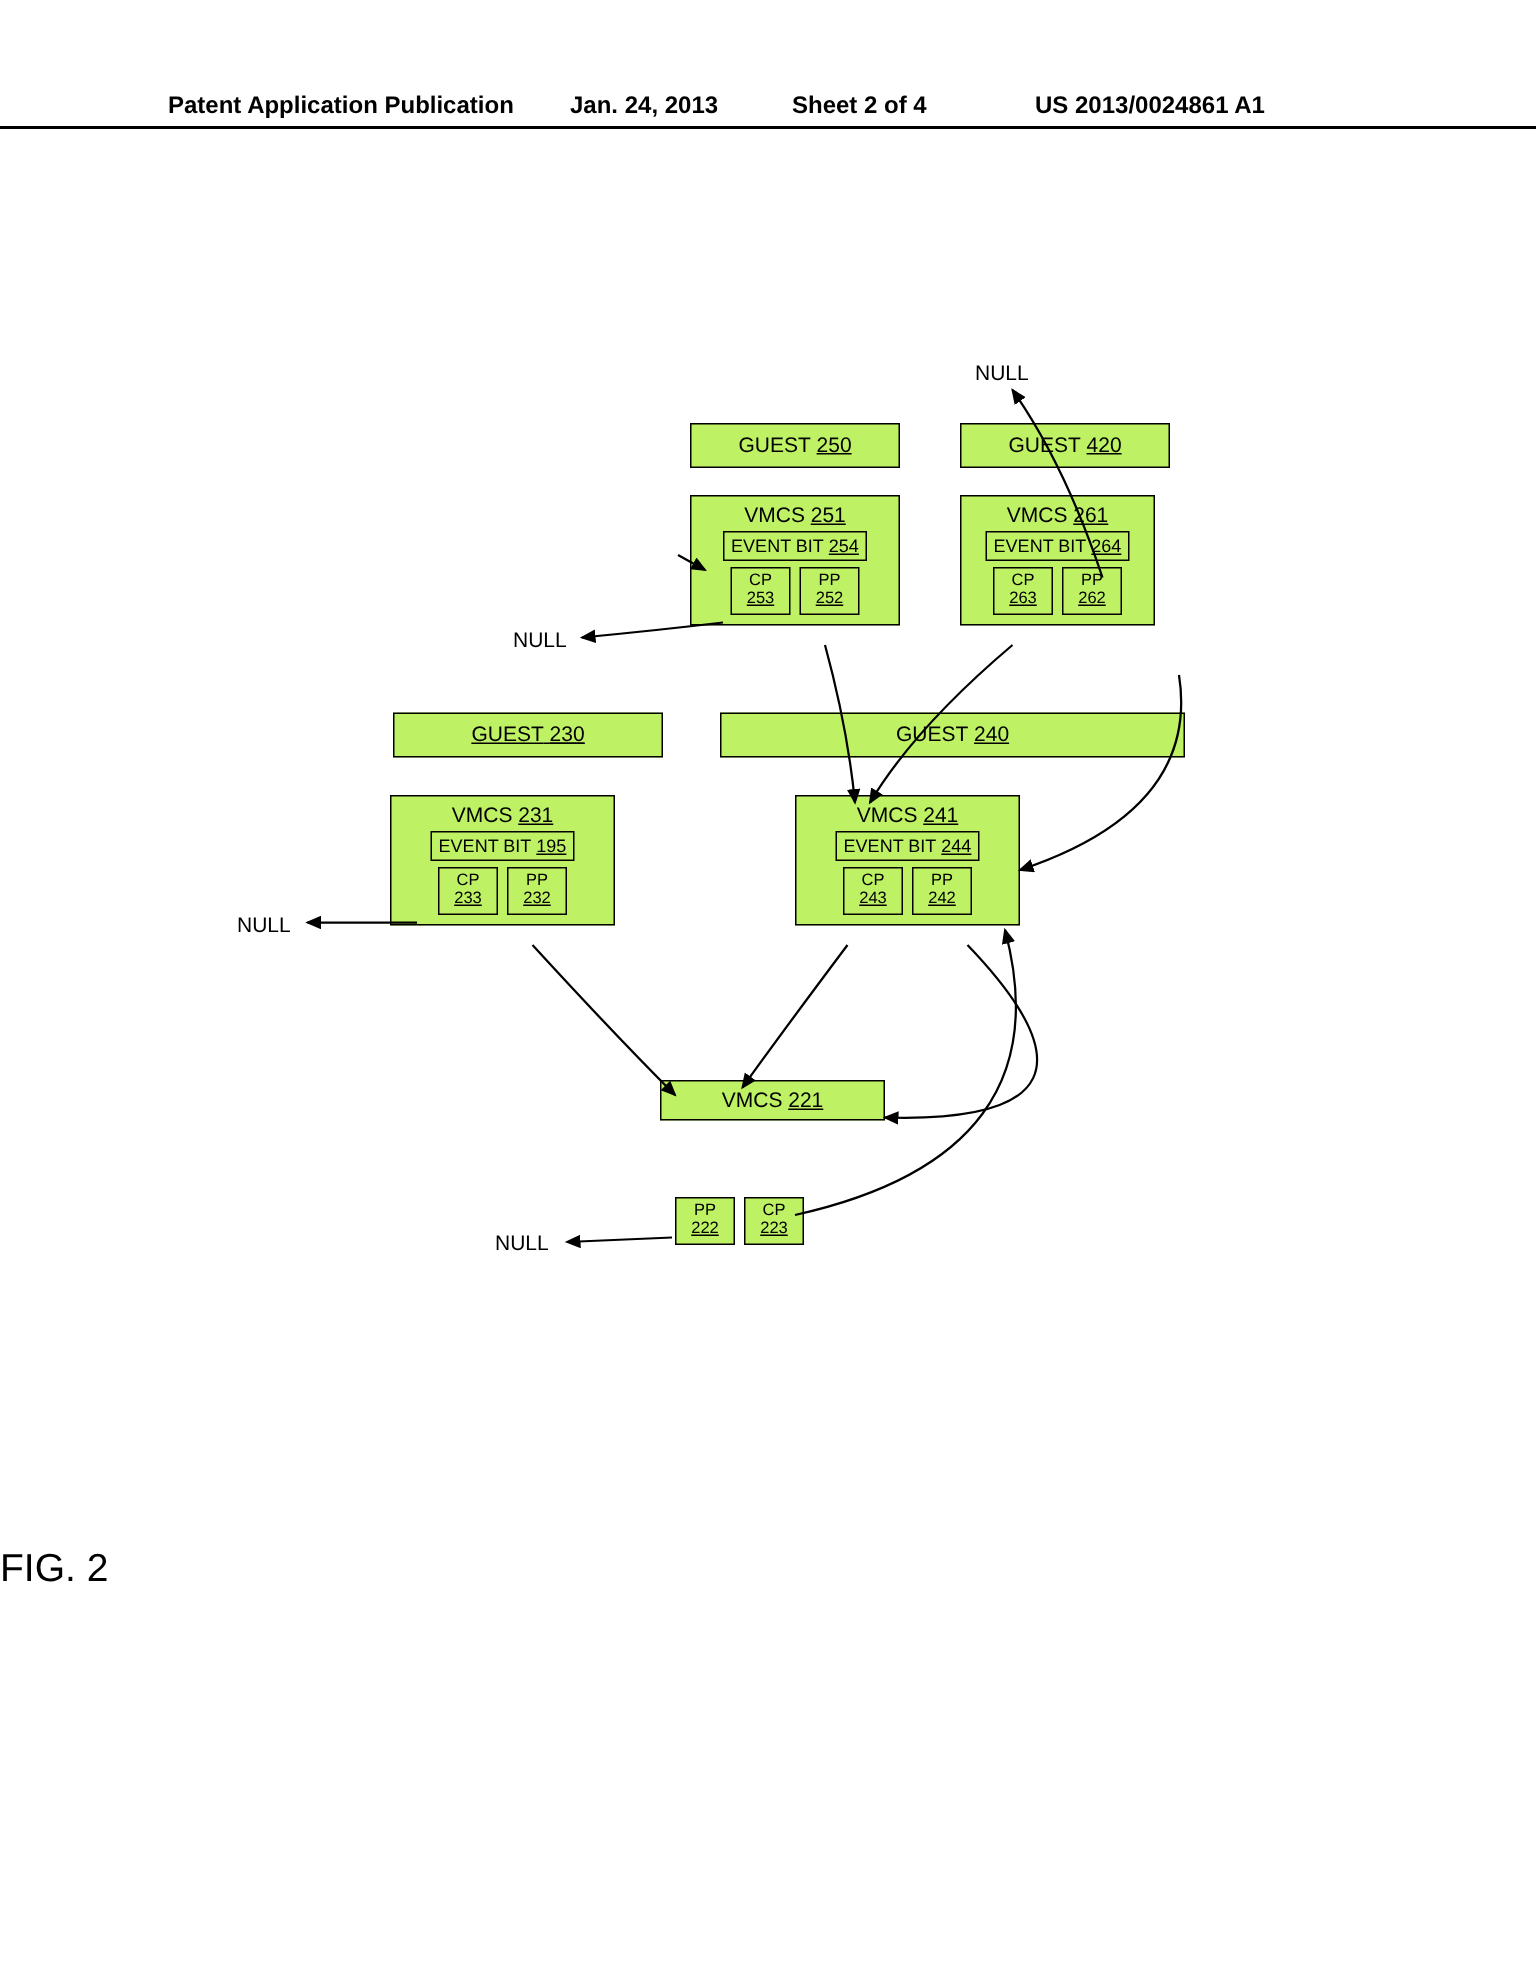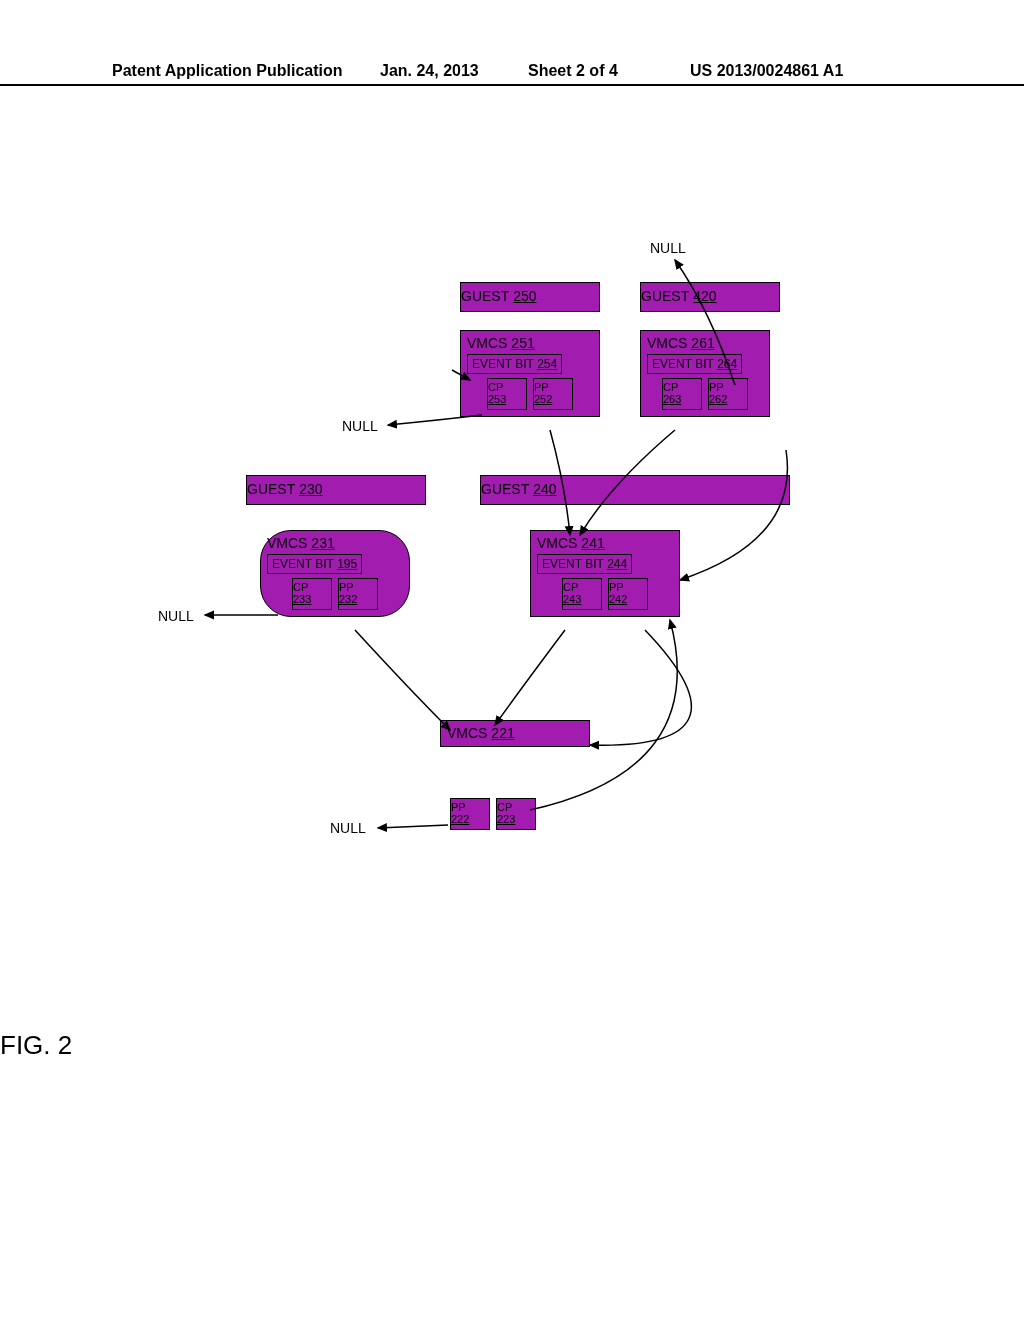--- a/index.html
+++ b/index.html
@@ -28,22 +28,22 @@
     position: absolute;
     top: 250px;
     left: 150px;
     width: 720px;
     height: 730px;
   }
 
   .box {
     position: absolute;
     border: 1.5px solid #000;
-    background: #a21caf;
-    text-align: left;
+    background: #bef264;
+    text-align: center;
     font-size: 14px;
   }
   .box .ref { text-decoration: underline; }
 
   .guest-box { height: 30px; line-height: 26px; }
 
   .vmcs-box { padding: 4px 6px 6px 6px; }
   .vmcs-title { font-size: 14px; margin-bottom: 3px; }
   .event-box { border: 1px solid #000; font-size: 12px; padding: 2px 4px; display: inline-block; margin-bottom: 4px; }
   .small-row { display: flex; justify-content: center; gap: 6px; }
@@ -114,28 +114,28 @@
 
   <div class="box vmcs-box" style="top:80px; left:490px; width:130px;">
     <div class="vmcs-title"><span>VMCS</span>&nbsp;<span class="ref">261</span></div>
     <div class="event-box"><span>EVENT BIT</span>&nbsp;<span class="ref">264</span></div>
     <div class="small-row">
       <div class="small-box"><span>CP</span><br><span class="sref">263</span></div>
       <div class="small-box"><span>PP</span><br><span class="sref">262</span></div>
     </div>
   </div>
 
-  <div class="box guest-box" style="top:225px; left:96px; width:180px;">
+  <div class="box guest-box" style="top:225px; left:112px; width:180px;text-decoration:underline;">
     <span>GUEST</span>&nbsp;<span class="ref">230</span>
   </div>
   <div class="box guest-box" style="top:225px; left:330px; width:310px;">
     <span>GUEST</span>&nbsp;<span class="ref">240</span>
   </div>
 
-  <div class="box vmcs-box" style="top:280px; left:110px; width:150px;border-radius:31px;">
+  <div class="box vmcs-box" style="top:280px; left:110px; width:150px;">
     <div class="vmcs-title"><span>VMCS</span>&nbsp;<span class="ref">231</span></div>
     <div class="event-box"><span>EVENT BIT</span>&nbsp;<span class="ref">195</span></div>
     <div class="small-row">
       <div class="small-box"><span>CP</span><br><span class="sref">233</span></div>
       <div class="small-box"><span>PP</span><br><span class="sref">232</span></div>
     </div>
   </div>
 
   <div class="box vmcs-box" style="top:280px; left:380px; width:150px;">
     <div class="vmcs-title"><span>VMCS</span>&nbsp;<span class="ref">241</span></div>

